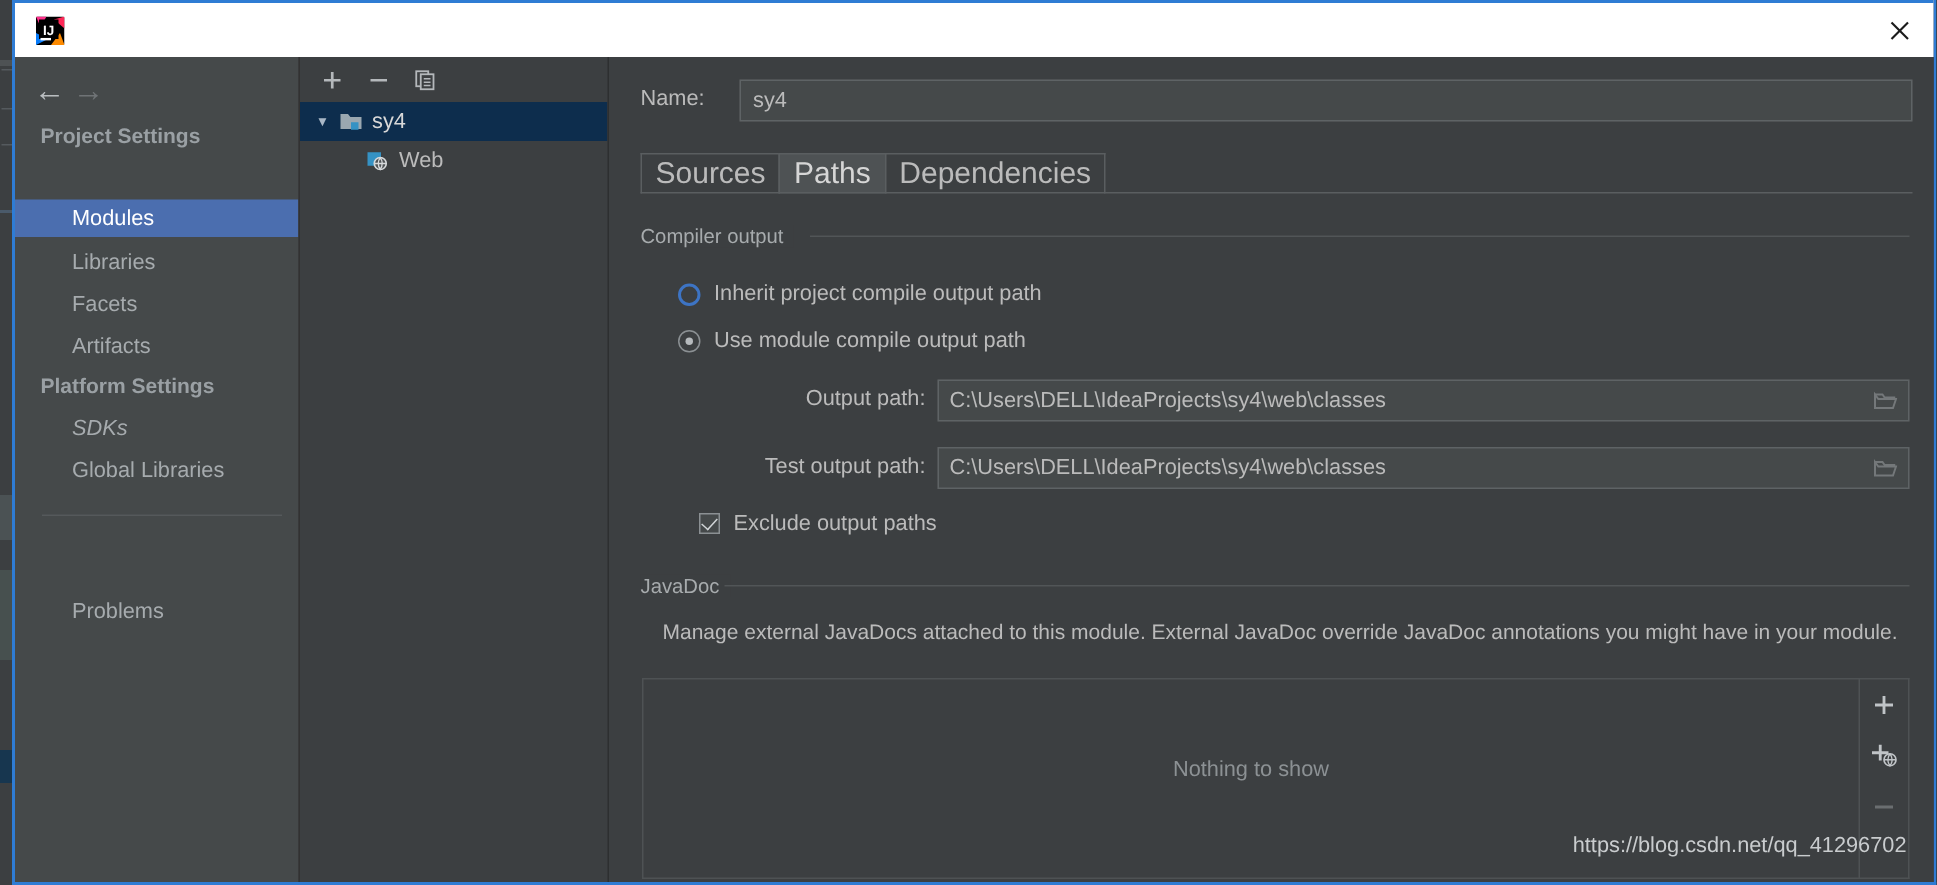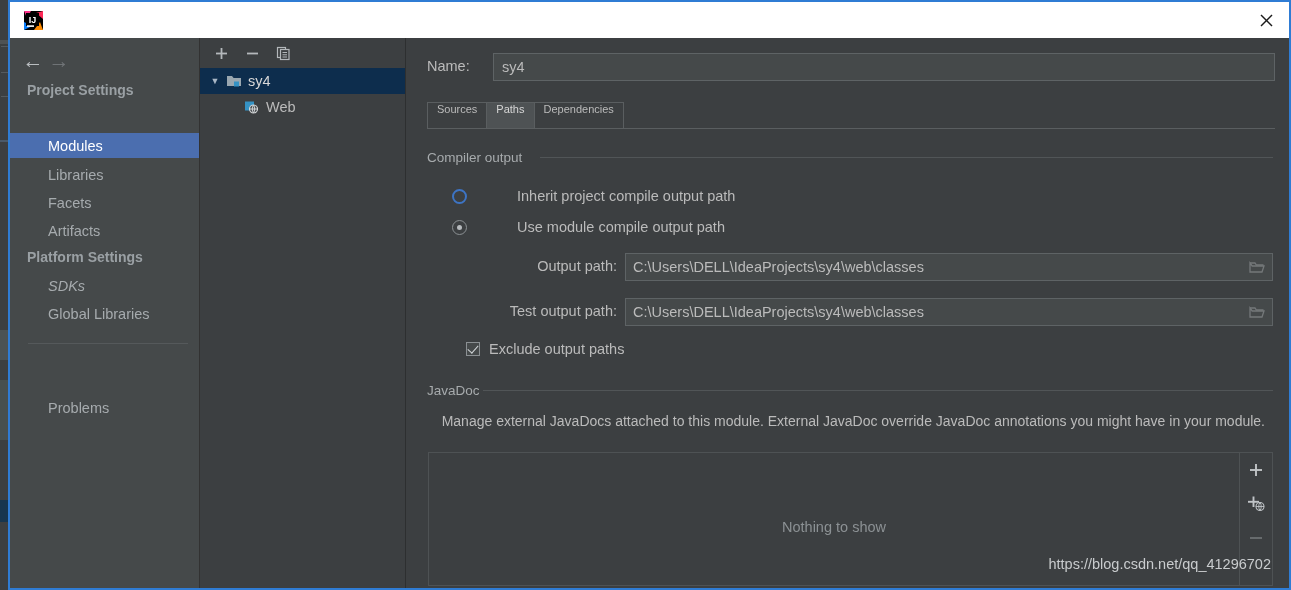--- a/index.html
+++ b/index.html
@@ -155,23 +155,23 @@
     font-family: "Liberation Sans", sans-serif;
     padding: 0 8px; outline: none;
   }
 
   .tabs {
     position: absolute; left: 21px; top: 64px; right: 0; height: 27px;
   }
   .tab {
     position: relative; float: left; height: 27px;
     box-sizing: border-box;
-    display: flex; align-items: flex-start;
+    display: flex; align-items: center;
     padding: 0 9px;
-    font-size: 11px; color: #bbbbbb;
+    font-size: 20px; color: #bbbbbb;
     border: 1px solid #5a5e60;
     border-bottom: none;
     background: #3c3f41;
     cursor: pointer; white-space: nowrap;
   }
   .tab + .tab { margin-left: -1px; }
   .tab.active { background: #4e5254; color: #d6d6d6; }
   .tabs-underline {
     position: absolute; left: 21px; top: 90px; right: 14px; height: 1px;
     background: #5a5e60;
@@ -181,21 +181,21 @@
   .group-title {
     position: absolute; font-size: 13.5px; color: #a7abad; background: #3c3f41;
     padding-right: 7px; white-space: nowrap;
   }
   .group-line {
     position: absolute; height: 1px; background: #515557;
   }
 
   .radio-row {
     position: absolute; display: flex; align-items: center;
-    font-size: 14.5px; color: #bbbbbb; cursor: pointer; white-space: nowrap; gap: 41px;
+    font-size: 14.5px; color: #bbbbbb; cursor: pointer; white-space: nowrap;
   }
   .radio {
     width: 15px; height: 15px; border-radius: 50%;
     border: 2px solid #6d7174; box-sizing: border-box;
     margin-right: 9px; position: relative; flex: none;
   }
   .radio.focused { border-color: #3d74c4; border-width: 2px; }
   .radio.checked { border: 1px solid #8b9093; }
   .radio.checked::after {
     content: ""; position: absolute; left: 4px; top: 4px;
@@ -243,21 +243,21 @@
     position: absolute; font-size: 14px; color: #bbbbbb; line-height: 19px; text-align: right;
   }
 
   .list-box {
     position: absolute;
     background: #3c3f41;
     border: 1px solid #4e5254;
     box-sizing: border-box;
   }
   .list-empty {
-    position: absolute; left: 0; right: 0; top: 66px;
+    position: absolute; left: 0; right: 0; top: 52px;
     text-align: center; font-size: 14.5px; color: #8c9194;
   }
   .list-side-toolbar {
     position: absolute; width: 33px;
     border: 1px solid #4e5254; border-left: none;
     box-sizing: border-box;
   }
   .lst-btn {
     position: absolute; left: 0; width: 31px; height: 30px;
     display: flex; align-items: center; justify-content: center;

